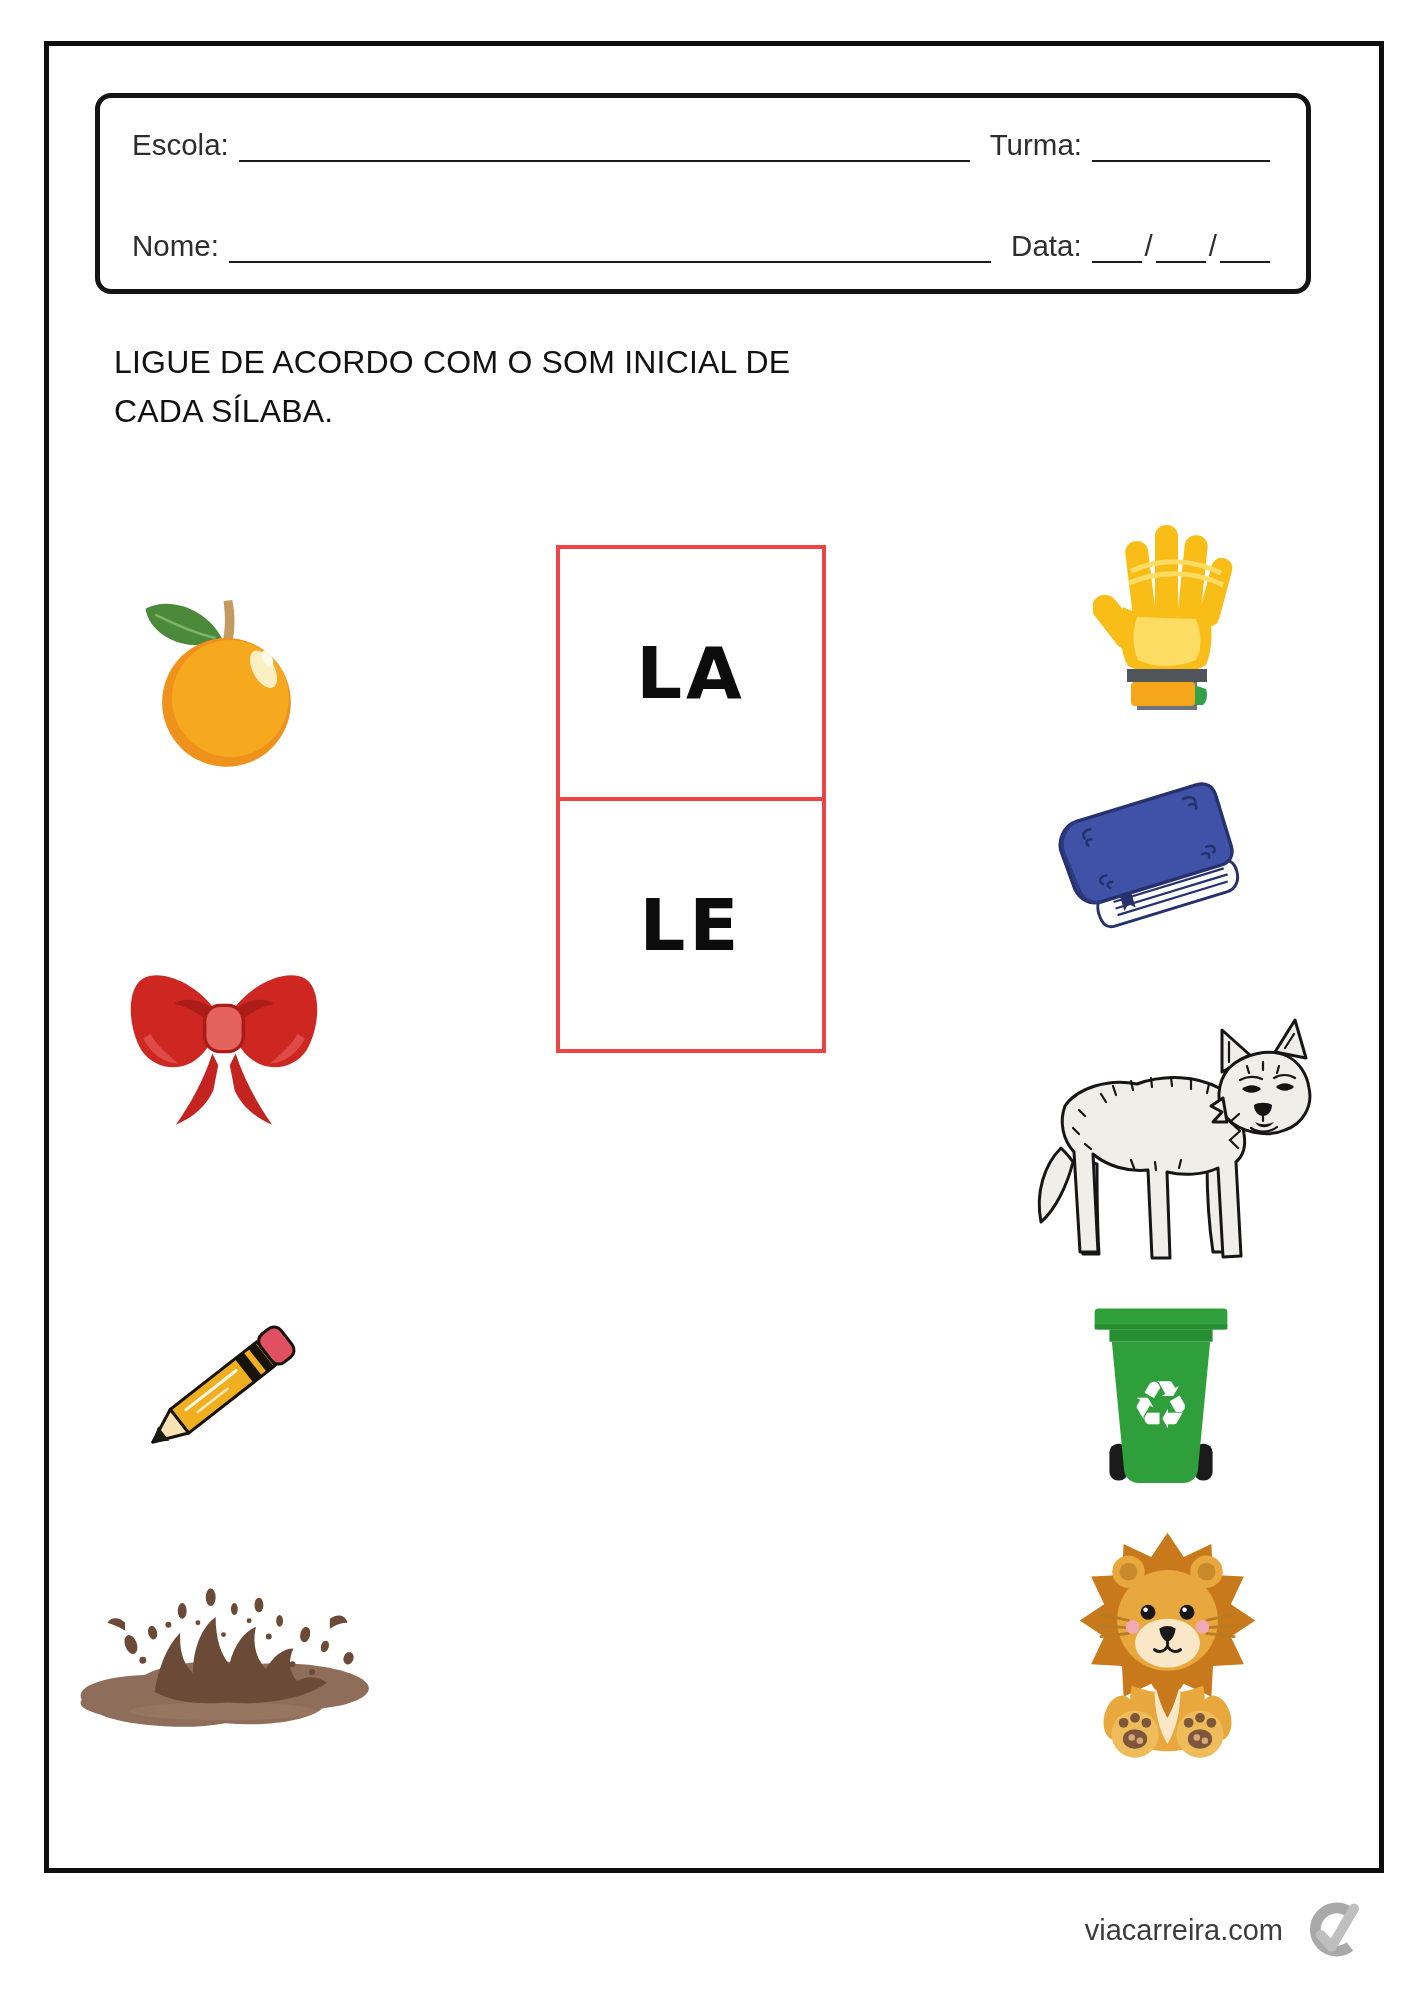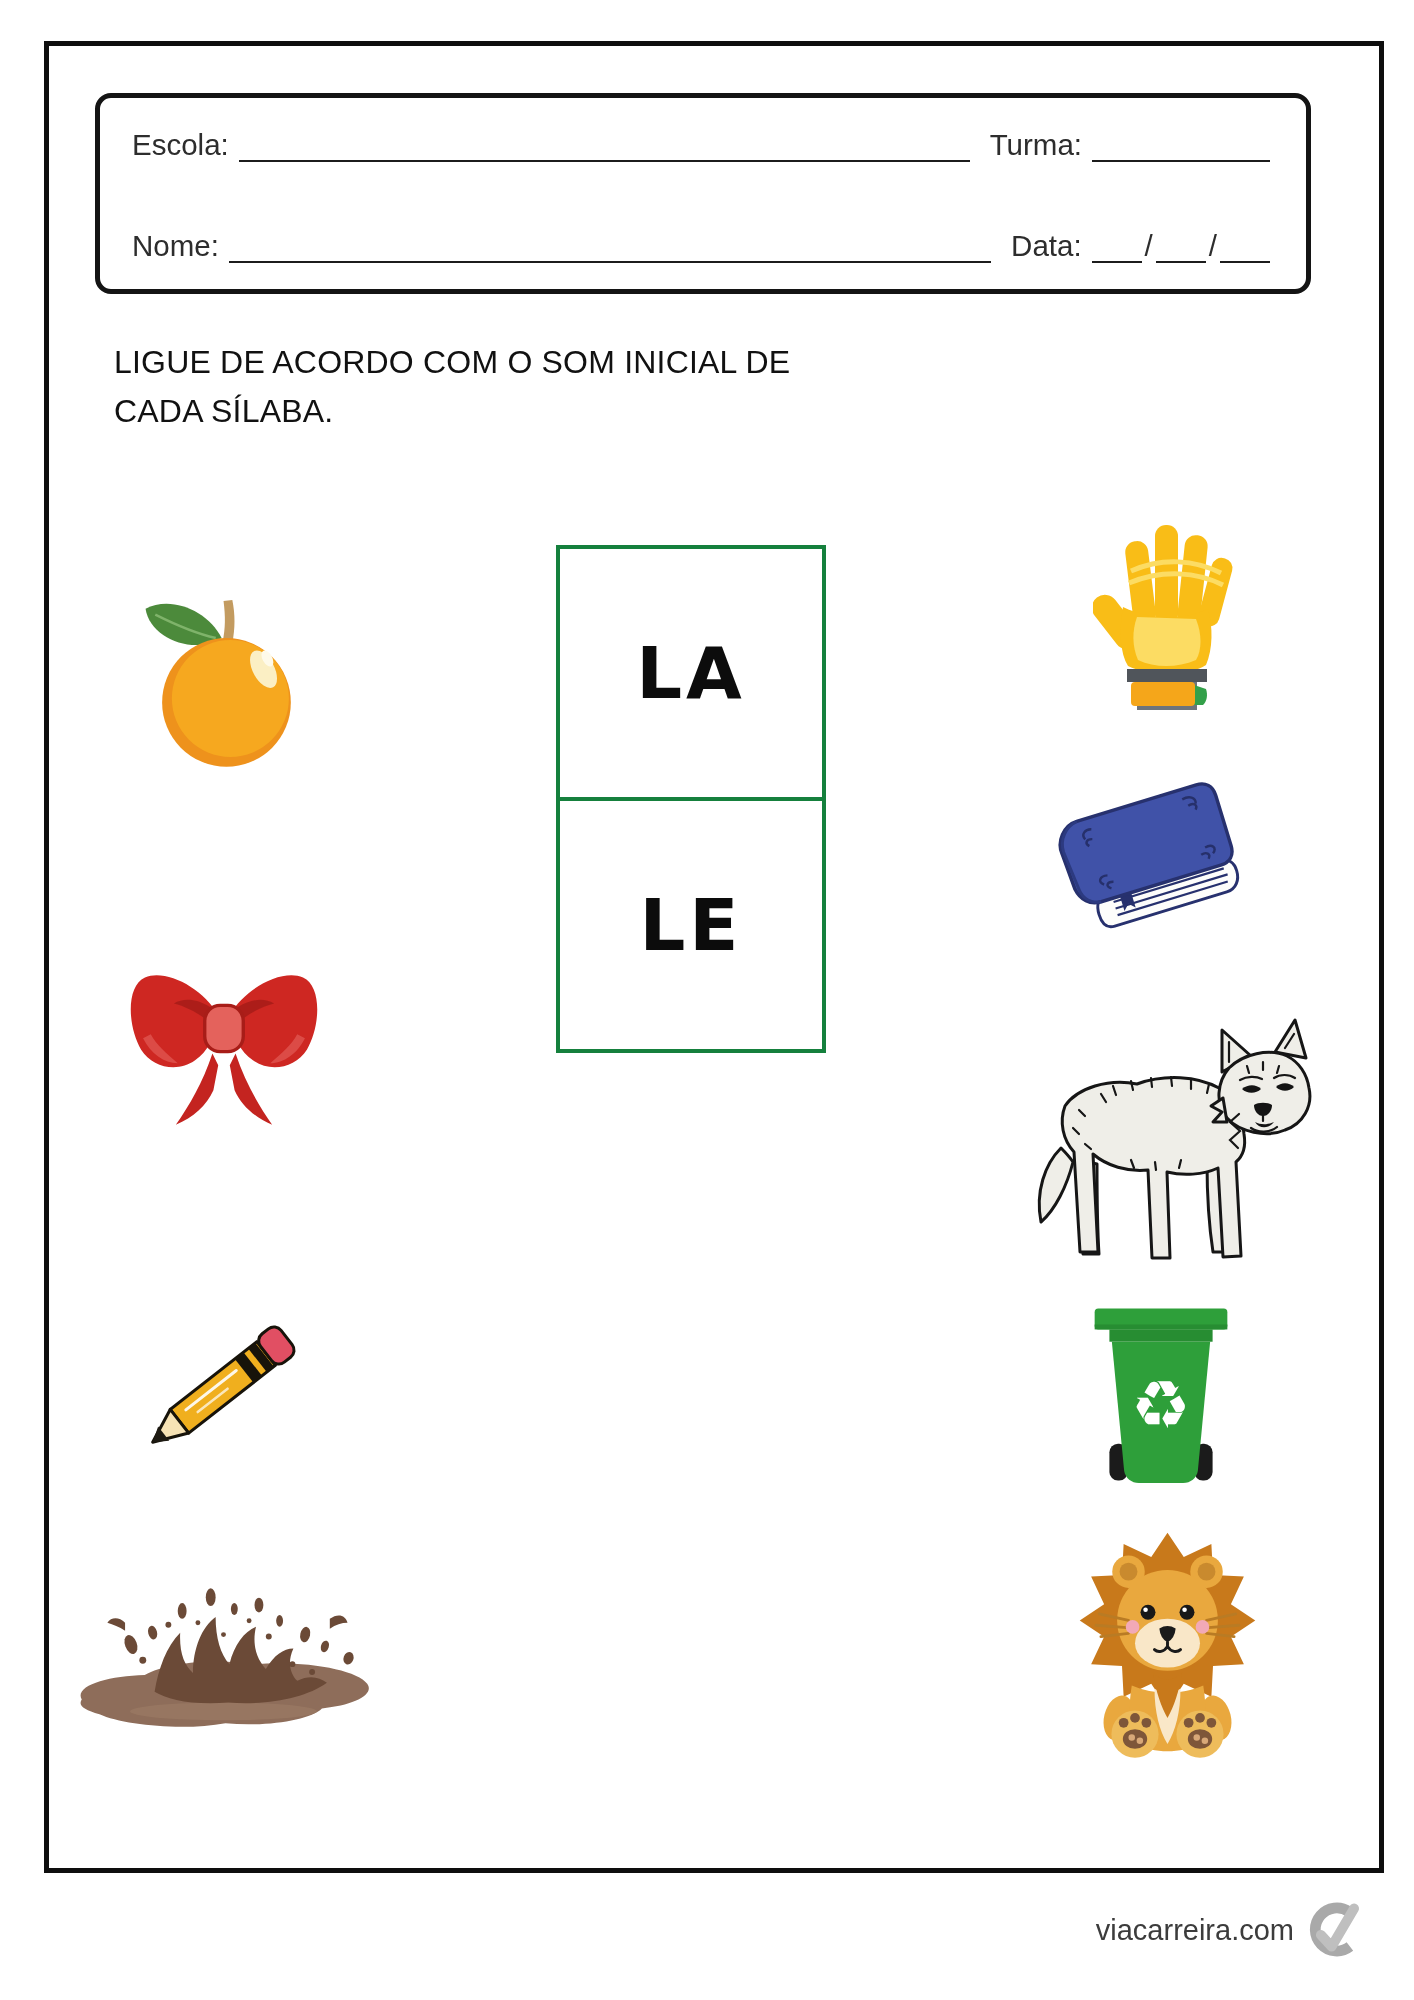--- a/index.html
+++ b/index.html
@@ -15,38 +15,38 @@
   .label { white-space:nowrap; padding-right:10px; }
   .label2 { margin-left:20px; }
   .line { border-bottom:2.2px solid #1c1c1c; height:34px; box-sizing:border-box; }
   .grow { flex:1; }
   .turma-line { width:178px; }
   .date-seg { width:50px; border-bottom:2.2px solid #1c1c1c; height:34px; }
   .slash { padding:0 3px; }
   .title { position:absolute; left:114px; top:338px; width:900px; font-size:32px; line-height:1.53;
            color:#111; letter-spacing:0.2px; font-weight:400; }
   .syll-col { position:absolute; left:556px; top:545px; width:270px; }
-  .syll-box { box-sizing:border-box; height:256px; margin-top:-4px; border:4px solid #15803d;
+  .syll-box { box-sizing:border-box; height:256px; margin-top:-4px; border:4px solid #ef4444;
               background:#fff; display:flex; align-items:center; justify-content:center; }
   .syll-box:first-child { margin-top:0; }
   .syll { font-family:"DejaVu Sans", sans-serif; font-weight:bold; font-size:72px;
           letter-spacing:4px; color:#0c0c0c; }
   .img { position:absolute; }
   .img svg { width:100%; height:100%; display:block; }
   #img-orange { left:128px; top:583px; width:195px; height:190px; }
   #img-bow    { left:118px; top:942px; width:212px; height:200px; }
   #img-pencil { left:122px; top:1288px; width:200px; height:200px; }
   #img-mud    { left:66px;  top:1582px; width:315px; height:180px; }
   #img-glove  { left:1093px; top:513px; width:150px; height:200px; }
   #img-book   { left:1056px; top:782px; width:205px; height:180px; }
   #img-wolf   { left:1015px; top:1005px; width:300px; height:290px; }
   #img-bin    { left:1075px; top:1298px; width:172px; height:198px; }
   #img-lion   { left:1070px; top:1532px; width:195px; height:232px; }
   .footer { position:absolute; left:0; top:1893px; width:1364px; height:74px;
-            display:flex; justify-content:flex-end; align-items:center; gap:12px; }
+            display:flex; justify-content:flex-end; align-items:center; gap:23px; }
   .site { font-size:29px; color:#3c3c3c; }
   .logo { width:58px; height:70px; }
 </style>
 </head>
 <body>
 
 <div class="page">
   <div class="frame"></div>
 
   <div class="header-box">

